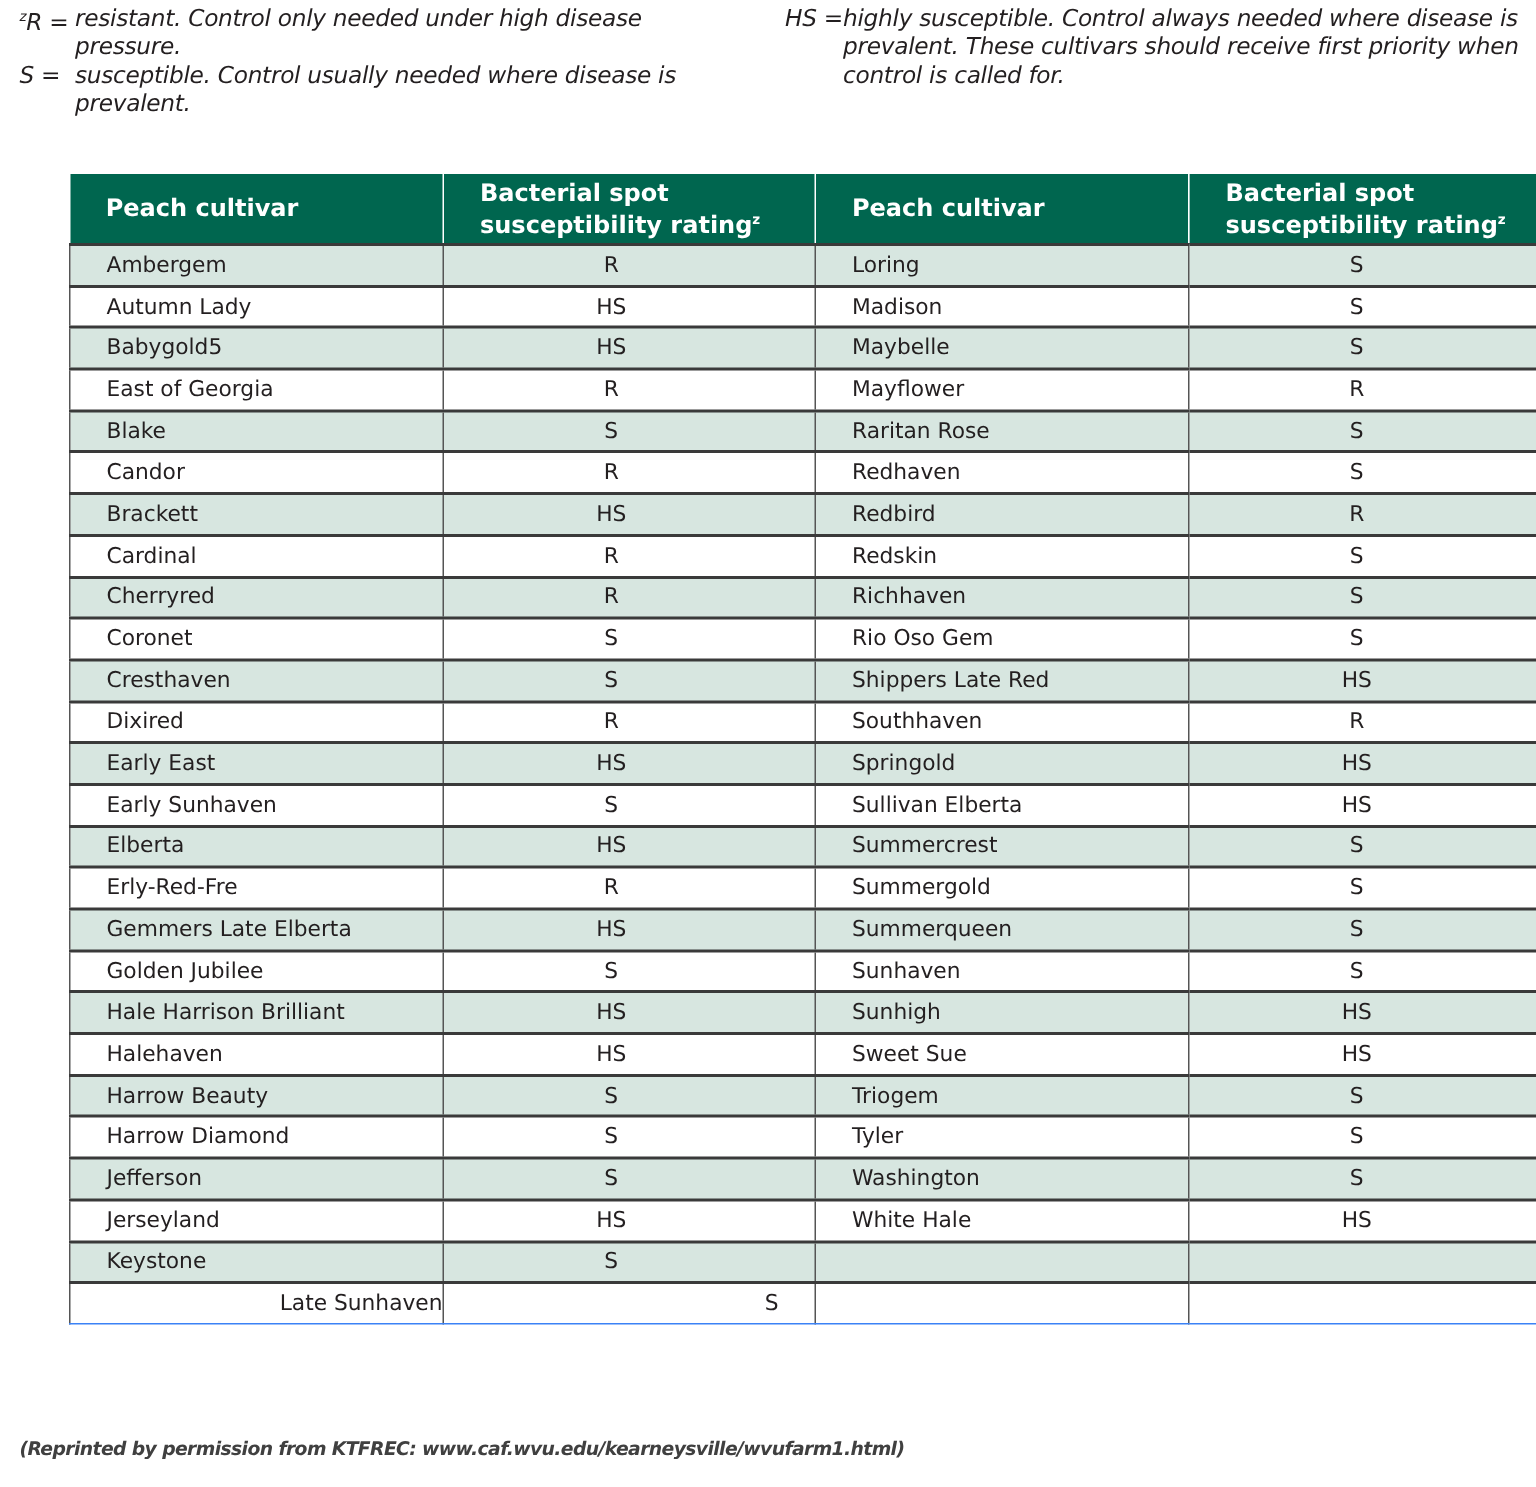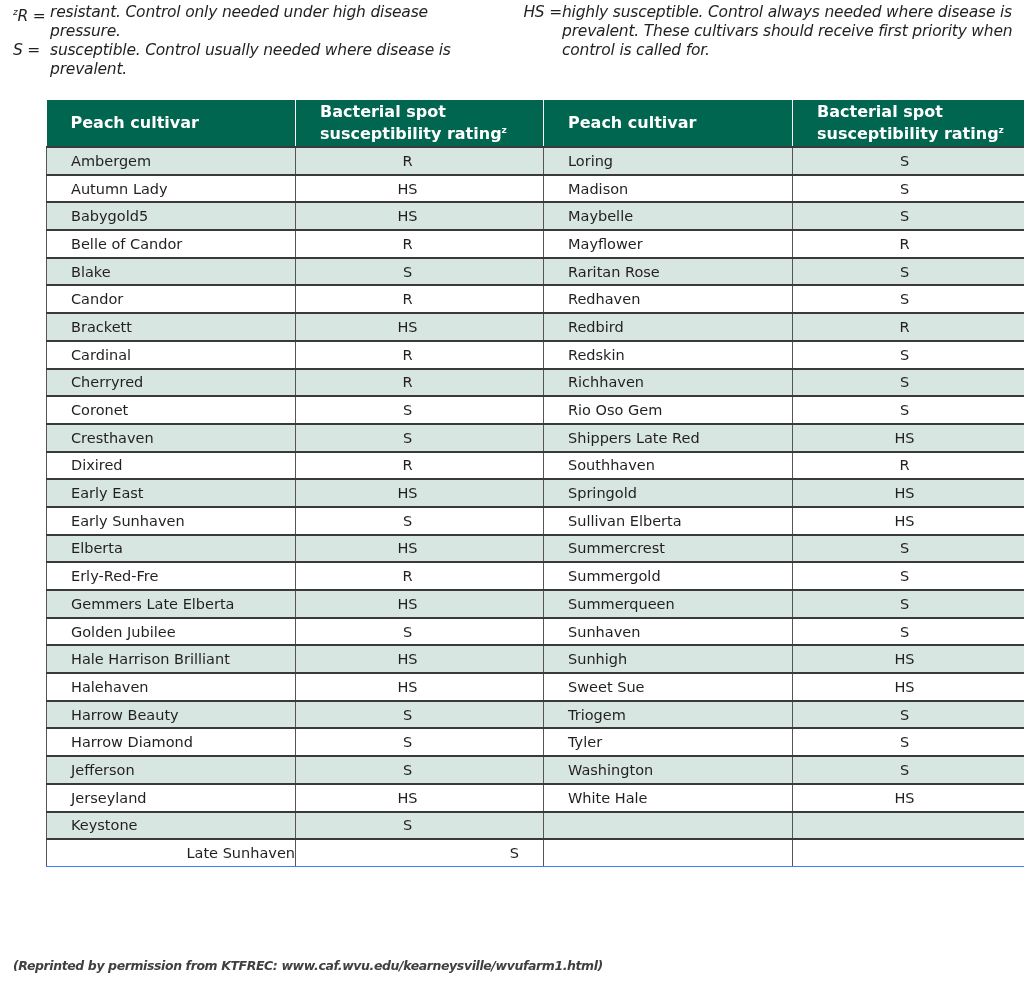--- a/index.html
+++ b/index.html
@@ -9,21 +9,21 @@
   .legend { position: absolute; top: 3px; font-size: 15.5px; line-height: 19px; color: #231f20; letter-spacing: -0.2px; }
   .legend-left { left: 13px; width: 470px; }
   .legend-right { left: 522px; width: 500px; }
   .legend-item { display: flex; font-style: italic; }
   .legend-key { flex: 0 0 auto; white-space: pre; }
   .legend-key sup { font-size: 9px; vertical-align: 6px; }
   .legend-text { flex: 1 1 auto; }
   .legend-left .legend-key { width: 37px; }
   .legend-right .legend-key { width: 40px; text-align: right; }
 
-  .table-wrap { position: absolute; left: 13px; top: 100px; width: 917px; padding-left: 33px; }
+  .table-wrap { position: absolute; left: 13px; top: 116px; width: 917px; padding-left: 33px; }
   table { border-collapse: collapse; width: 995px; table-layout: fixed; }
   col.c-name { width: 249px; }
   col.c-rating { width: 248px; }
   thead th { background: #00664f; color: #ffffff; text-align: left; font-weight: bold;
              font-size: 16px; line-height: 18px; height: 47px; padding: 0 0 0 24px;
              border-right: 1px solid #ffffff; vertical-align: middle; box-sizing: border-box; }
   thead th:last-child { border-right: none; }
   thead th sup { font-size: 9px; vertical-align: 6px; }
   tbody td { height: 27.7px; box-sizing: border-box; font-size: 14.5px; padding: 0 0 0 24px;
              border-top: 2px solid #3a3a3a; border-left: 1px solid #555; border-right: 1px solid #555;
@@ -86,21 +86,21 @@
           <td class="cultivar">Madison</td>
           <td class="rating">S</td>
         </tr>
         <tr>
           <td class="cultivar">Babygold5</td>
           <td class="rating">HS</td>
           <td class="cultivar">Maybelle</td>
           <td class="rating">S</td>
         </tr>
         <tr>
-          <td class="cultivar">Belle of Candor</td>
+          <td class="cultivar">East of Georgia</td>
           <td class="rating">R</td>
           <td class="cultivar">Mayflower</td>
           <td class="rating">R</td>
         </tr>
         <tr>
           <td class="cultivar">Blake</td>
           <td class="rating">S</td>
           <td class="cultivar">Raritan Rose</td>
           <td class="rating">S</td>
         </tr>

